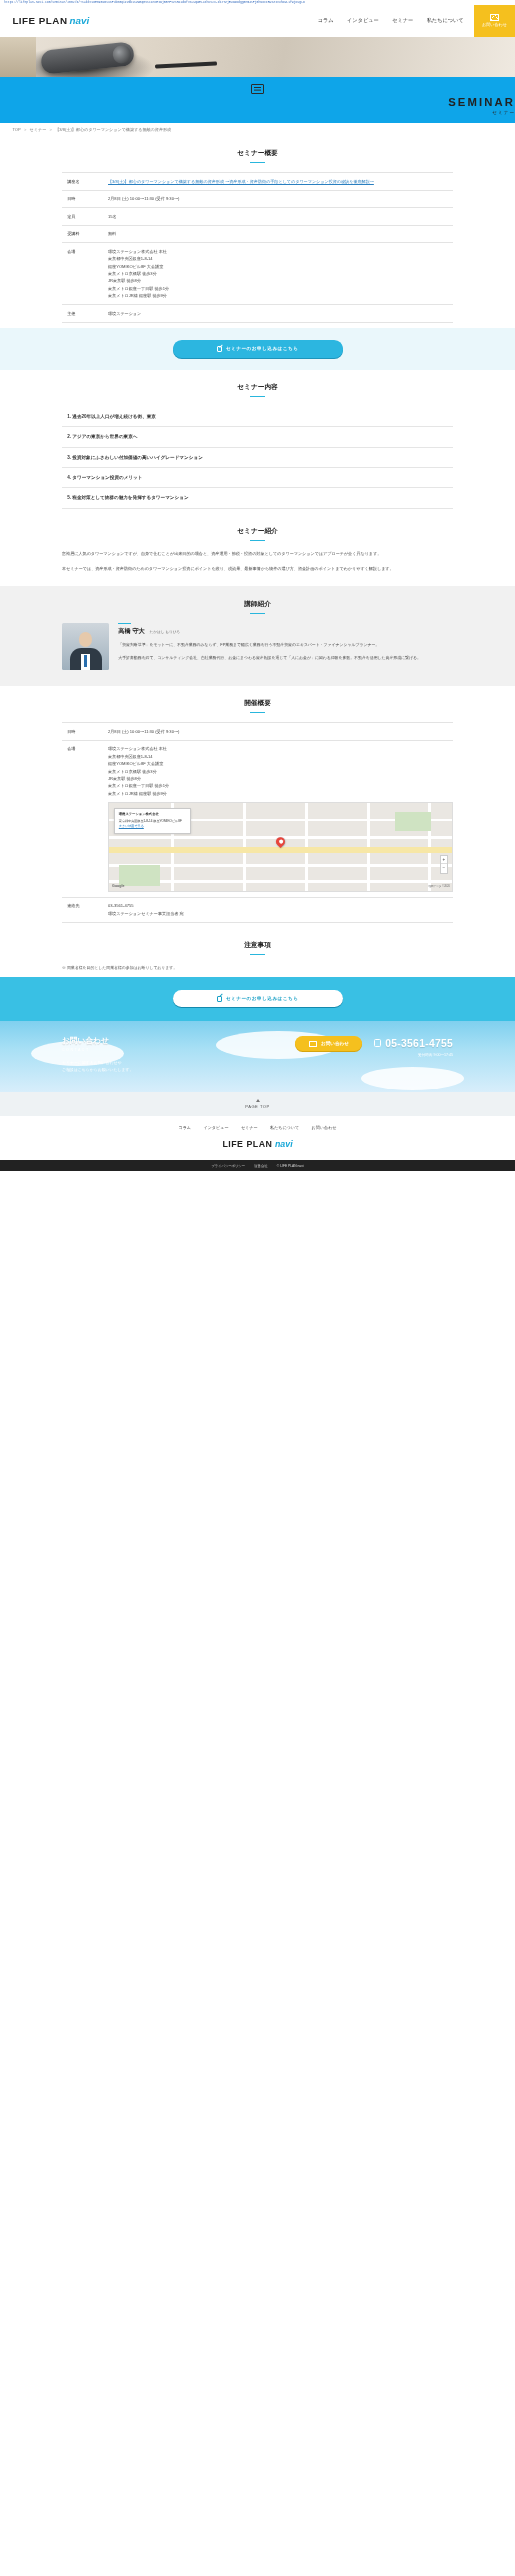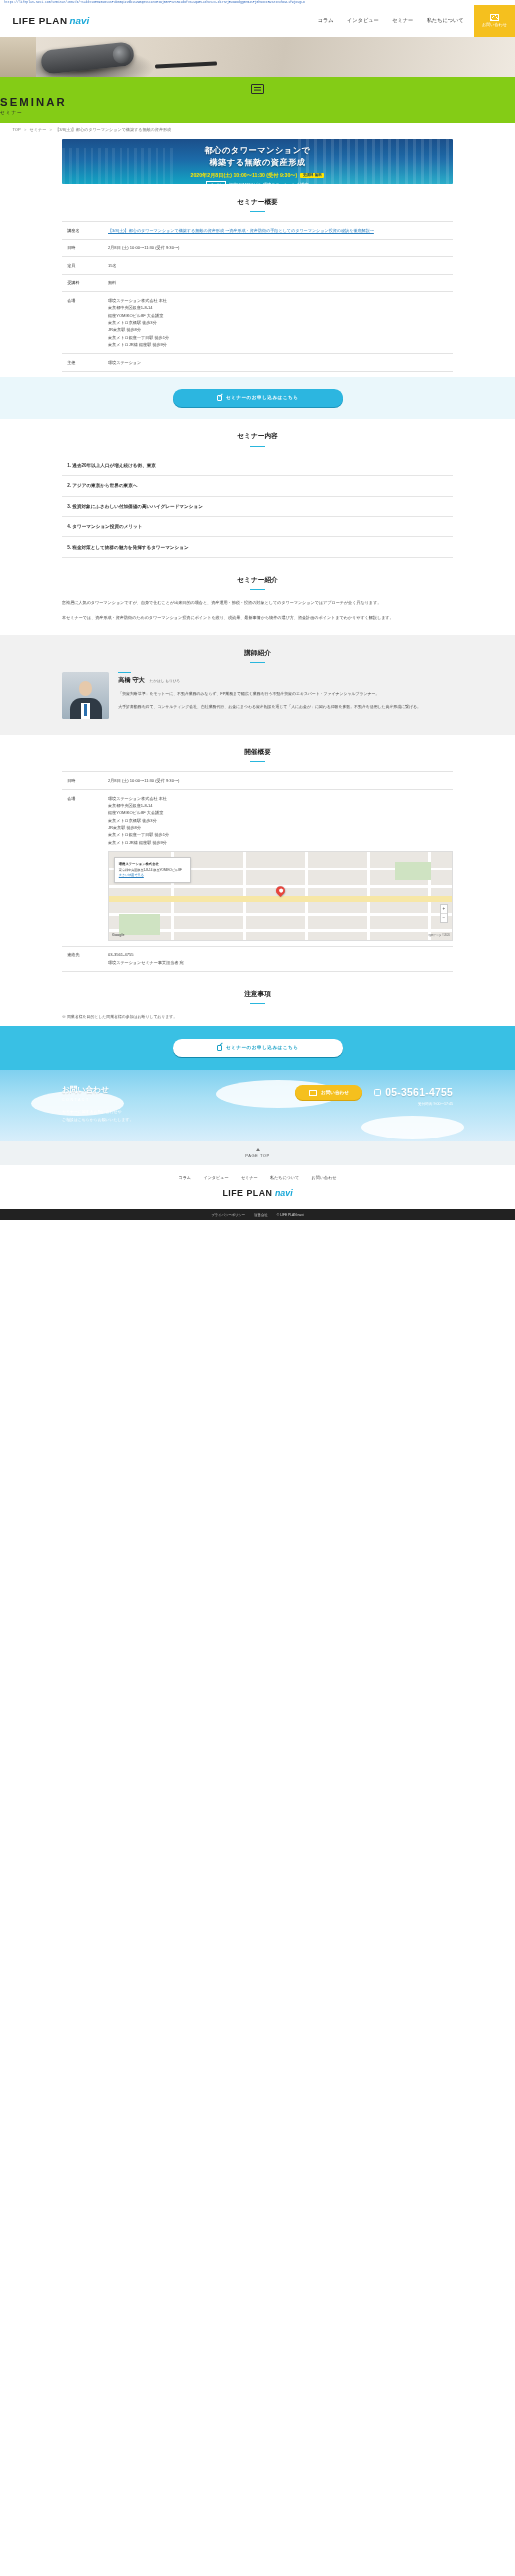--- a/index.html
+++ b/index.html
@@ -68,22 +68,22 @@
   .hero .notebook{
     position:absolute; left:0; top:0; width:36px; height:40px;
     background:linear-gradient(180deg,#d8cdb8,#b7a991);
   }
   .hero .pen{
     position:absolute; left:155px; top:26px; width:62px; height:3.6px; background:#2b2b2b; border-radius:1.5px; transform:rotate(-3deg);
   }
 
   
   .title-band {
-    background:#84cc16;
-    text-align:left;
+    background:#0ea5e9;
+    text-align:right;
     padding:7.2px 0 8.2px;
   }
   .title-band .icon {
     width:13.4px; height:10.3px; margin:0 auto 2.1px;
     border:1px solid #2b2b2b; border-radius:1px; position:relative;
   }
   .title-band .icon:before{
     content:""; position:absolute; left:2.1px; top:2.1px; width:7.2px; height:1px; background:#2b2b2b;
     box-shadow:0 2.6px 0 #2b2b2b;
   }
@@ -310,36 +310,20 @@
   </div>
 
   <div class="breadcrumb">
     <span>TOP</span>
     <span class="sep">&gt;</span>
     <span>セミナー</span>
     <span class="sep">&gt;</span>
     <span>【3/8(土)】都心のタワーマンションで構築する無敵の資産形成</span>
   </div>
 
-  <div class="kv-wrap">
-    <div class="kv">
-      <div class="bldg"></div>
-      <div class="bldg2"></div>
-      <div class="kv-t1">都心のタワーマンションで</div>
-      <div class="kv-t2">構築する無敵の資産形成</div>
-      <div class="kv-date">
-        <span>2020年2月8日(土) 10:00〜11:30 (受付 9:30〜)</span>
-        <span class="kv-free">受講料 無料</span>
-      </div>
-      <div class="kv-place">
-        <span class="lbl">会 場</span>
-        <span>銀座YOMIKOビル 環境ステーション会議室</span>
-      </div>
-    </div>
-  </div>
 
   <div class="section">
     <h2 class="sec-title">
       <span>セミナー概要</span>
       <span class="rule"></span>
     </h2>
     <div class="dl">
       <div class="row">
         <div class="dt">講座名</div>
         <div class="dd"><a href="#">【3/8(土)】都心のタワーマンションで構築する無敵の資産形成 〜資産形成・資産防衛の手段としてのタワーマンション投資の秘訣を徹底解説〜</a></div>

